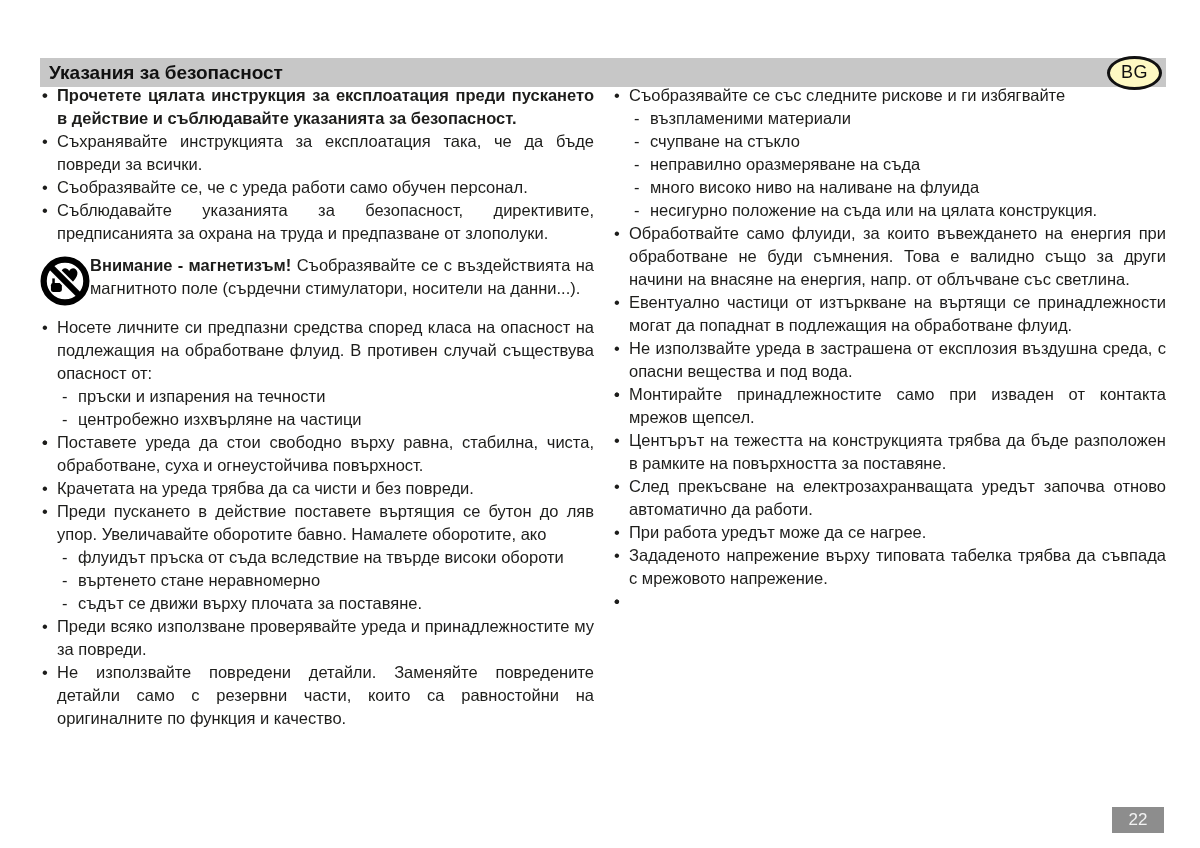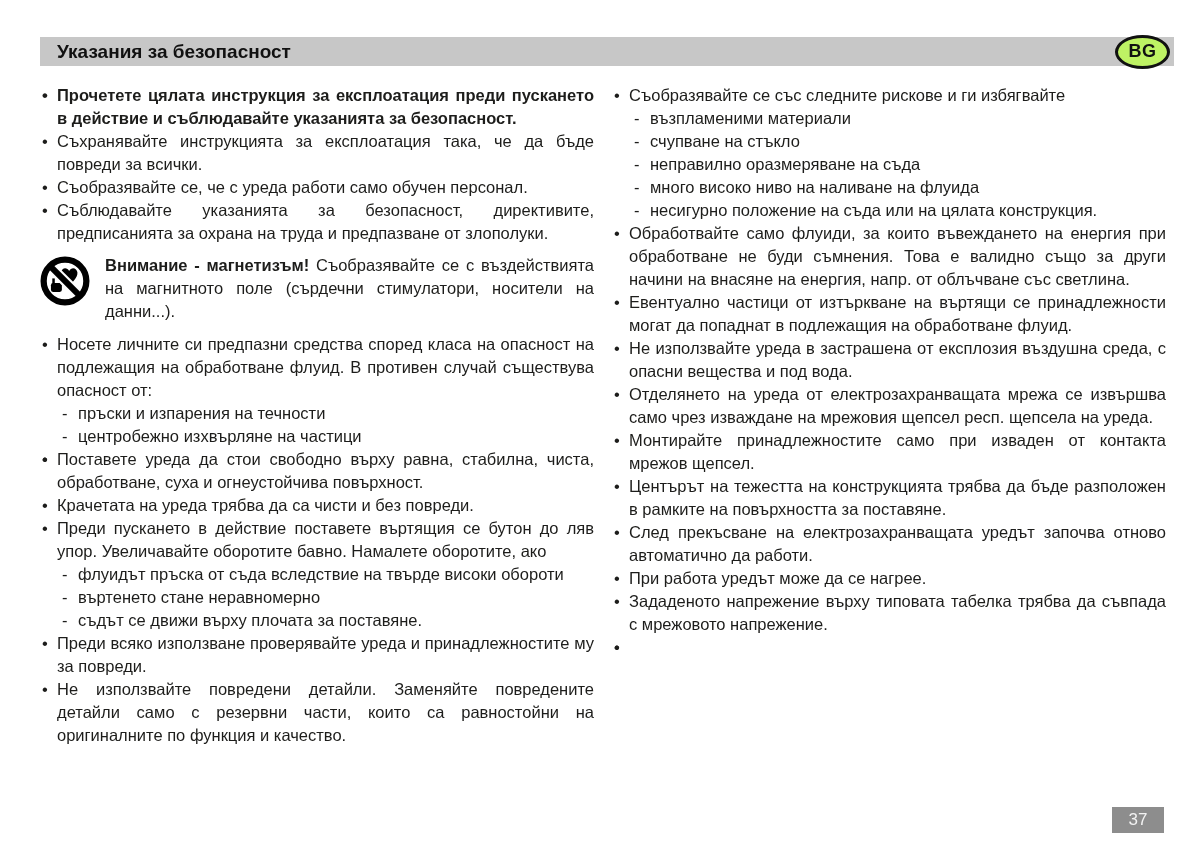--- a/index.html
+++ b/index.html
@@ -5,58 +5,57 @@
   html, body { margin: 0; padding: 0; }
   body {
     width: 1200px; height: 848px;
     background: #ffffff;
     font-family: "Liberation Sans", sans-serif;
     color: #1d1d1b;
     position: relative;
     overflow: hidden;
   }
   .header-bar {
-    position: absolute; left: 40px; top: 37px;
+    position: absolute; left: 40px; top: 58px;
     width: 1126px; height: 29px;
     background: #c7c7c7;
-    padding-left: 8px;
   }
   .header-bar h1 {
     margin: 0; padding: 3px 0 0 9px;
     font-size: 19px; font-weight: bold; line-height: 24px;
     color: #111;
   }
   .lang-badge {
     position: absolute; right: 4px; top: 50%;
     transform: translateY(-50%);
     width: 49px; height: 28px;
-    background: #bef264;
+    background: #fef9c3;
     border: 3px solid #111;
     border-radius: 50%;
     display: flex; align-items: center; justify-content: center;
-    font-weight: bold; font-size: 18px; color: #111;
+    font-weight: normal; font-size: 18px; color: #111;
     letter-spacing: 0.5px;
   }
   .columns {
     position: absolute; left: 40px; top: 84px;
     width: 1126px;
     display: flex; gap: 18px;
   }
   .col {
     flex: 1 1 0; min-width: 0;
     font-size: 16.5px; line-height: 23px;
     text-align: justify;
   }
   .item { position: relative; padding-left: 17px; }
   .item.bold { font-weight: bold; }
   .item > .marker { position: absolute; left: 2px; top: 0; }
   .sub { position: relative; padding-left: 21px; }
   .sub > .marker { position: absolute; left: 5px; top: 0; }
   .warning {
-    display: flex; gap: 15px; align-items: flex-start;
+    display: flex; align-items: flex-start;
     margin: 9px 0 10px 0;
   }
   .warning .w-icon { flex: 0 0 50px; height: 50px; margin-top: 2px; }
   .warning p { margin: 0; flex: 1; text-align: justify; }
   .w-title { font-weight: bold; }
   .page-num {
     position: absolute; right: 36px; bottom: 15px;
     width: 52px; height: 26px;
     background: #8d8d8d; color: #f2f2f2;
     display: flex; align-items: center; justify-content: center;
@@ -94,24 +93,24 @@
       <div class="item"><span class="marker">•</span><span>Крачетата на уреда трябва да са чисти и без повреди.</span></div>
       <div class="item"><span class="marker">•</span><span>Преди пускането в действие поставете въртящия се бутон до ляв упор. Увеличавайте оборотите бавно. Намалете оборотите, ако</span><div class="sub"><span class="marker">-</span><span>флуидът пръска от съда вследствие на твърде високи обороти</span></div><div class="sub"><span class="marker">-</span><span>въртенето стане неравномерно</span></div><div class="sub"><span class="marker">-</span><span>съдът се движи върху плочата за поставяне.</span></div></div>
       <div class="item"><span class="marker">•</span><span>Преди всяко използване проверявайте уреда и принадлежностите му за повреди.</span></div>
       <div class="item"><span class="marker">•</span><span>Не използвайте повредени детайли. Заменяйте повредените детайли само с резервни части, които са равностойни на оригиналните по функция и качество.</span></div>
     </section>
   <section class="col" id="col-right">
       <div class="item"><span class="marker">•</span><span>Съобразявайте се със следните рискове и ги избягвайте</span><div class="sub"><span class="marker">-</span><span>възпламеними материали</span></div><div class="sub"><span class="marker">-</span><span>счупване на стъкло</span></div><div class="sub"><span class="marker">-</span><span>неправилно оразмеряване на съда</span></div><div class="sub"><span class="marker">-</span><span>много високо ниво на наливане на флуида</span></div><div class="sub"><span class="marker">-</span><span>несигурно положение на съда или на цялата конструкция.</span></div></div>
       <div class="item"><span class="marker">•</span><span>Обработвайте само флуиди, за които въвеждането на енергия при обработване не буди съмнения. Това е валидно също за други начини на внасяне на енергия, напр. от облъчване със светлина.</span></div>
       <div class="item"><span class="marker">•</span><span>Евентуално частици от изтъркване на въртящи се принадлежности могат да попаднат в подлежащия на обработване флуид.</span></div>
       <div class="item"><span class="marker">•</span><span>Не използвайте уреда в застрашена от експлозия въздушна среда, с опасни вещества и под вода.</span></div>
-      <div class="item"><span class="marker">•</span><span>Отделянето на уреда от електрозахранващата мрежа се извършва само чрез изваждане на мрежовия щепсел респ. щепсела на уреда.</span></div>
+      <div class="item"><span class="marker">•</span></div>
       <div class="item"><span class="marker">•</span><span>Монтирайте принадлежностите само при изваден от контакта мрежов щепсел.</span></div>
       <div class="item"><span class="marker">•</span><span>Центърът на тежестта на конструкцията трябва да бъде разположен в рамките на повърхността за поставяне.</span></div>
       <div class="item"><span class="marker">•</span><span>След прекъсване на електрозахранващата уредът започва отново автоматично да работи.</span></div>
       <div class="item"><span class="marker">•</span><span>При работа уредът може да се нагрее.</span></div>
       <div class="item"><span class="marker">•</span><span>Зададеното напрежение върху типовата табелка трябва да съвпада с мрежовото напрежение.</span></div>
       <div class="item"><span class="marker">•</span></div>
       <div class="item"><span class="marker">•</span></div>
     </section>
 </main>
 
-<div class="page-num">37</div>
+<div class="page-num">22</div>
 
 </body></html>

